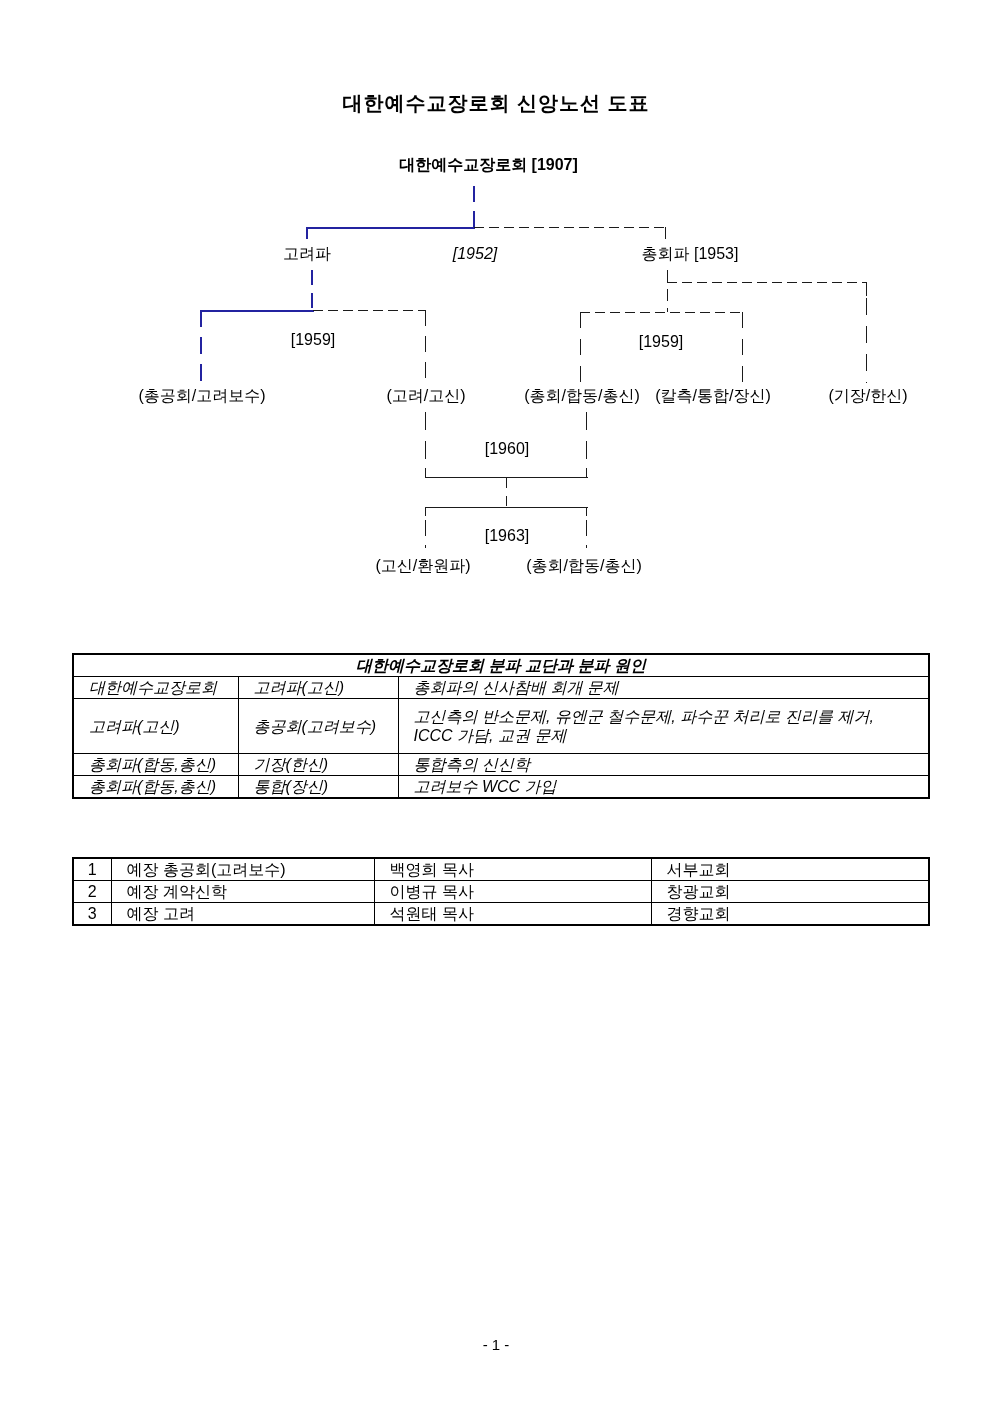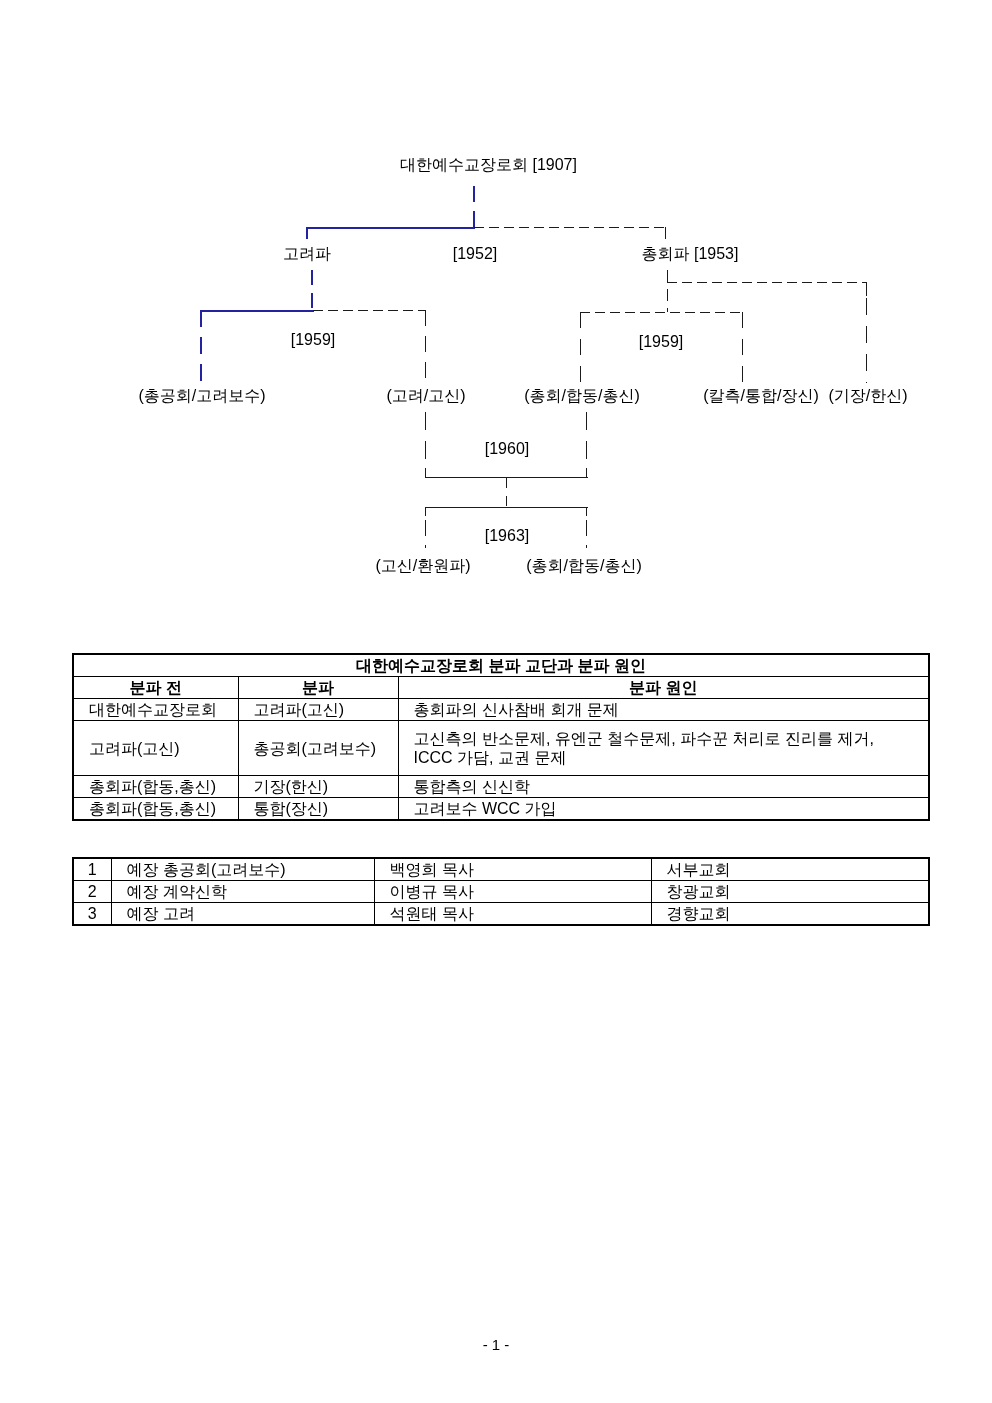--- a/index.html
+++ b/index.html
@@ -16,54 +16,55 @@
     position:absolute; left:0; right:0; top:90px;
     text-align:center;
     font-size:20px; font-weight:bold; letter-spacing:1px;
   }
   .tree { position:absolute; left:0; top:0; width:992px; height:600px; }
   .tree svg { position:absolute; left:0; top:0; }
   .tl {
     position:absolute; transform:translateX(-50%);
     font-size:16px; line-height:18px; white-space:nowrap;
   }
-  .tl.bold { font-weight:normal;padding-left:39px; }
+  .tl.bold { font-weight:bold;padding-left:39px; }
   
   .b  { stroke:var(--blue,#2323a0); stroke-width:2; }
   .k  { stroke:var(--ink,#1b1b1b);  stroke-width:1.8; }
   
   table.doc {
     position:absolute; left:72px; width:858px;
     border-collapse:collapse; table-layout:fixed;
     font-size:16px;
     border:2px solid #000;
   }
   table.doc td {
     border:1px solid #000;
     padding:1px 15px;
     overflow:hidden;
     line-height:19px;
   }
   table.doc td.c { text-align:center; padding:1px 2px; }
   table.doc td.bold { font-weight:bold; }
-  .t1 { top:653px; }
+  .t1 { top:653px;font-style:italic; }
   .t2 { top:857px; }
   td.r-title  { height:17px; }
   td.r        { height:16px; }
   td.r-tall   { height:52px; line-height:26px; }
   .footer {
     position:absolute; left:0; right:0; top:1336px;
     text-align:center; font-size:15px;
   }
 </style>
 </head>
 <body>
 
 <div class="page">
 
+  <div class="doc-title">대한예수교장로회 신앙노선 도표</div>
 
   <div class="tree">
     <svg width="992" height="600" viewBox="0 0 992 600" shape-rendering="crispEdges">
       <g>
         <line class="b" x1="473.5" y1="186" x2="473.5" y2="227" stroke-dasharray="16 9"></line>
         <line class="b" x1="306.5" y1="227.5" x2="475" y2="227.5"></line>
         <line class="b" x1="306.5" y1="227" x2="306.5" y2="239"></line>
         <line class="k" x1="474" y1="227.5" x2="665.5" y2="227.5" stroke-dasharray="10 5"></line>
         <line class="k" x1="665.5" y1="227" x2="665.5" y2="239"></line>
       </g>
@@ -95,49 +96,44 @@
         <line class="k" x1="424.5" y1="507.5" x2="587.5" y2="507.5"></line>
         <line class="k" x1="425.5" y1="507" x2="425.5" y2="516"></line>
         <line class="k" x1="586.5" y1="507" x2="586.5" y2="516"></line>
         <line class="k" x1="425.5" y1="520" x2="425.5" y2="548" stroke-dasharray="16 9"></line>
         <line class="k" x1="586.5" y1="520" x2="586.5" y2="548" stroke-dasharray="16 9"></line>
       </g>
     </svg>
 
     <div class="tl bold" style="left:469px; top:156px;">대한예수교장로회 [1907]</div>
     <div class="tl" style="left:307px; top:245px;">고려파</div>
-    <div class="tl" style="left:475px; top:245px;">[1952]</div>
+    <div class="tl" style="left:475px; top:245px;font-style:italic;">[1952]</div>
     <div class="tl" style="left:690px; top:245px;">총회파 [1953]</div>
     <div class="tl" style="left:313px; top:331px;">[1959]</div>
     <div class="tl" style="left:661px; top:333px;">[1959]</div>
     <div class="tl" style="left:202px; top:387px;">(총공회/고려보수)</div>
     <div class="tl" style="left:426px; top:387px;">(고려/고신)</div>
     <div class="tl" style="left:582px; top:387px;">(총회/합동/총신)</div>
-    <div class="tl" style="left:761px; top:387px;">(칼측/통합/장신)</div>
+    <div class="tl" style="left:713px; top:387px;">(칼측/통합/장신)</div>
     <div class="tl" style="left:868px; top:387px;">(기장/한신)</div>
     <div class="tl" style="left:507px; top:440px;">[1960]</div>
     <div class="tl" style="left:507px; top:527px;">[1963]</div>
     <div class="tl" style="left:423px; top:557px;">(고신/환원파)</div>
     <div class="tl" style="left:584px; top:557px;">(총회/합동/총신)</div>
   </div>
 
   <table class="doc t1">
     <colgroup>
         <col style="width:165px">
         <col style="width:160px">
         <col>
       </colgroup>
     <tbody>
       <tr>
         <td colspan="3" class="c bold r-title">대한예수교장로회 분파 교단과 분파 원인</td>
-      </tr>
-      <tr>
-        <td class="c bold r">분파 전</td>
-        <td class="c bold r">분파</td>
-        <td class="c bold r">분파 원인</td>
       </tr>
       <tr>
         <td class="r">대한예수교장로회</td>
         <td class="r">고려파(고신)</td>
         <td class="r">총회파의 신사참배 회개 문제</td>
       </tr>
       <tr>
         <td class="r-tall" style="line-height:19px;">고려파(고신)</td>
         <td class="r-tall" style="line-height:19px;">총공회(고려보수)</td>
         <td class="r-tall">고신측의 반소문제, 유엔군 철수문제, 파수꾼 처리로 진리를 제거, ICCC 가담, 교권 문제</td>

